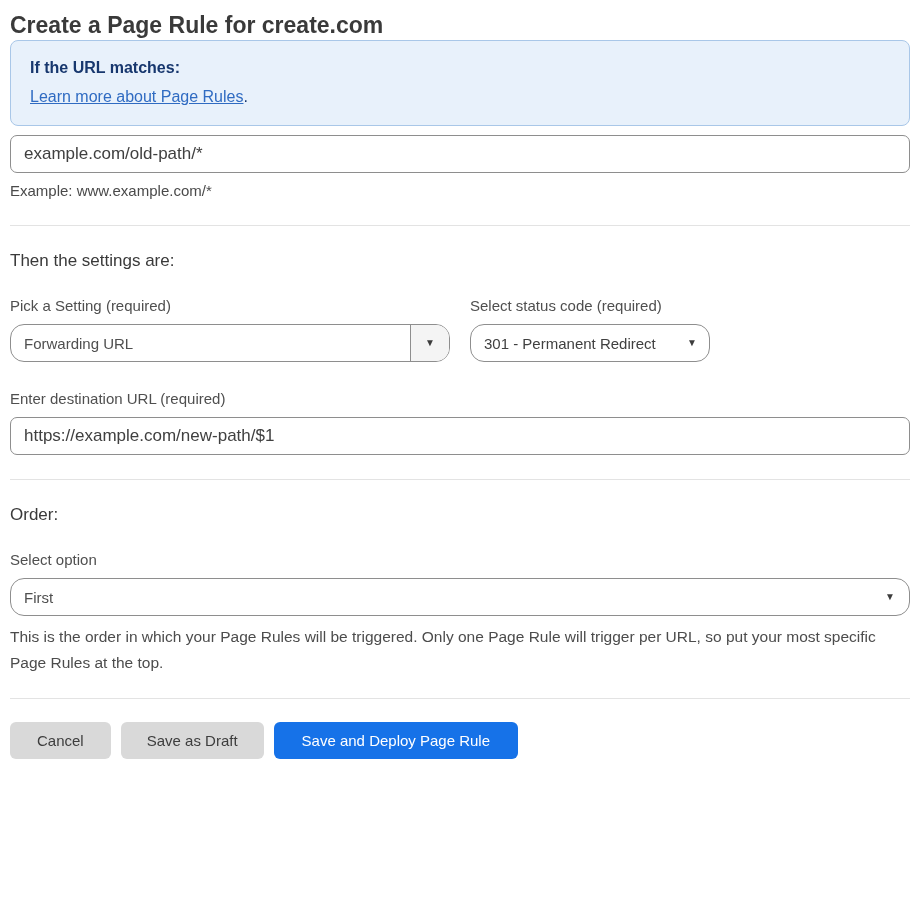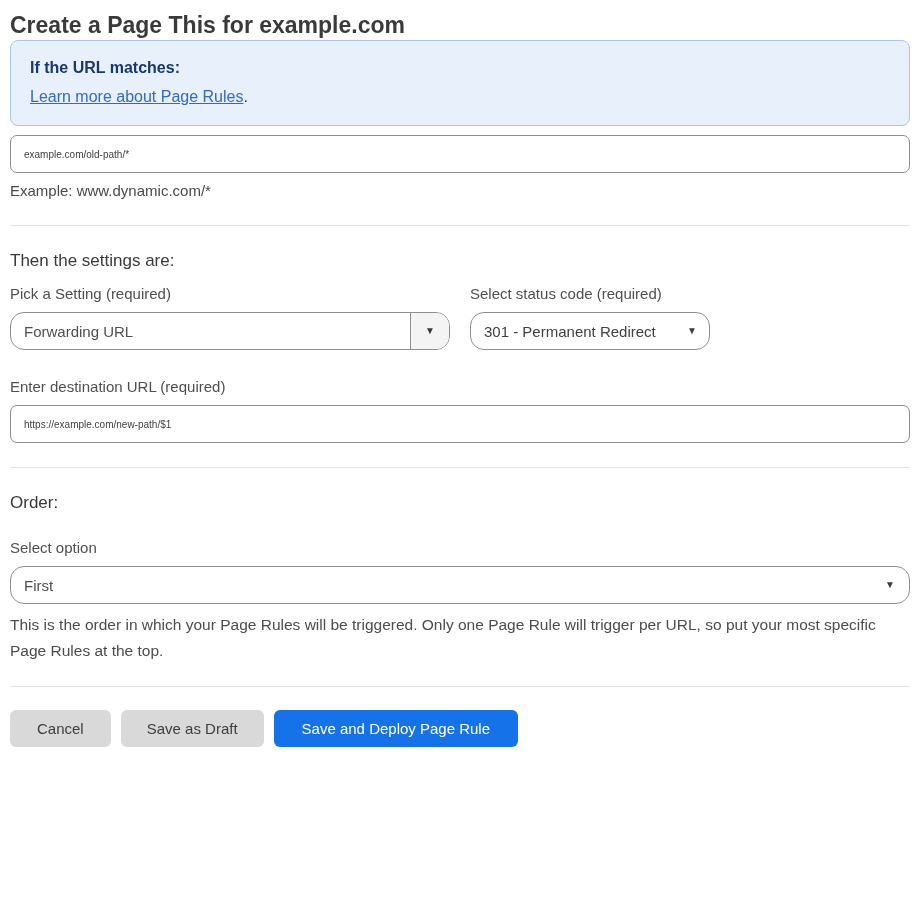--- a/index.html
+++ b/index.html
@@ -31,35 +31,35 @@
     color: #2f6bc2; text-decoration: underline; cursor: pointer;
   }
 
   .field-label { font-size: 15px; color: #4f4f4f; line-height: 18px; }
   .mt-label { margin-top: 28px; }
 
   .text-input {
     display: block; width: 100%; height: 38px;
     margin-top: 9px; padding: 0 13px;
     font-family: "Liberation Sans", "DejaVu Sans", sans-serif;
-    font-size: 10px; color: #404040;
+    font-size: 17px; color: #404040;
     border: 1px solid #8e8e8e; border-radius: 7px;
     background: #ffffff; outline: none;
   }
 
   .helper-text { margin-top: 8px; font-size: 15px; color: #4a4a4a; line-height: 20px; }
 
   .divider { border: none; border-top: 1px solid #e3e3e3; margin: 24px 0; }
 
   .section-heading {
     font-size: 17px; font-weight: 400; color: #3a3a3a;
     margin: 0; line-height: 21px;
   }
 
-  .settings-row { display: flex; gap: 20px; margin-top: 14px; }
+  .settings-row { display: flex; gap: 20px; margin-top: 26px; }
   .settings-col-left { width: 440px; }
   .settings-col-right { width: 240px; }
 
   .select-box {
     margin-top: 9px; height: 38px;
     border: 1px solid #8e8e8e; border-radius: 14px;
     background: #ffffff;
     display: flex; align-items: center;
     font-size: 15px; color: #4f4f4f;
     cursor: pointer; overflow: hidden;
@@ -94,29 +94,29 @@
   .btn-gray { background: #d9d9d9; color: #3d3d3d; }
   .btn-cancel { padding: 0 27px; }
   .btn-draft { padding: 0 26px; }
   .btn-blue { background: #1672e8; color: #ffffff; padding: 0 28px; }
 </style>
 </head>
 <body>
 
 <div class="page">
 
-  <h1 class="page-title">Create a Page This for example.com</h1>
+  <h1 class="page-title">Create a Page Rule for create.com</h1>
 
   <div class="info-box">
     <div class="info-heading">If the URL matches:</div>
     <div><a class="info-link">Learn more about Page Rules</a><span>.</span></div>
   </div>
 
   <input class="text-input" type="text" value="example.com/old-path/*" style="">
-  <div class="helper-text">Example: www.dynamic.com/*</div>
+  <div class="helper-text">Example: www.example.com/*</div>
 
   <hr class="divider">
 
   <h2 class="section-heading">Then the settings are:</h2>
 
   <div class="settings-row">
     <div class="settings-col-left">
       <div class="field-label">Pick a Setting (required)</div>
       <div class="select-box">
         <span class="select-value">Forwarding URL</span>

